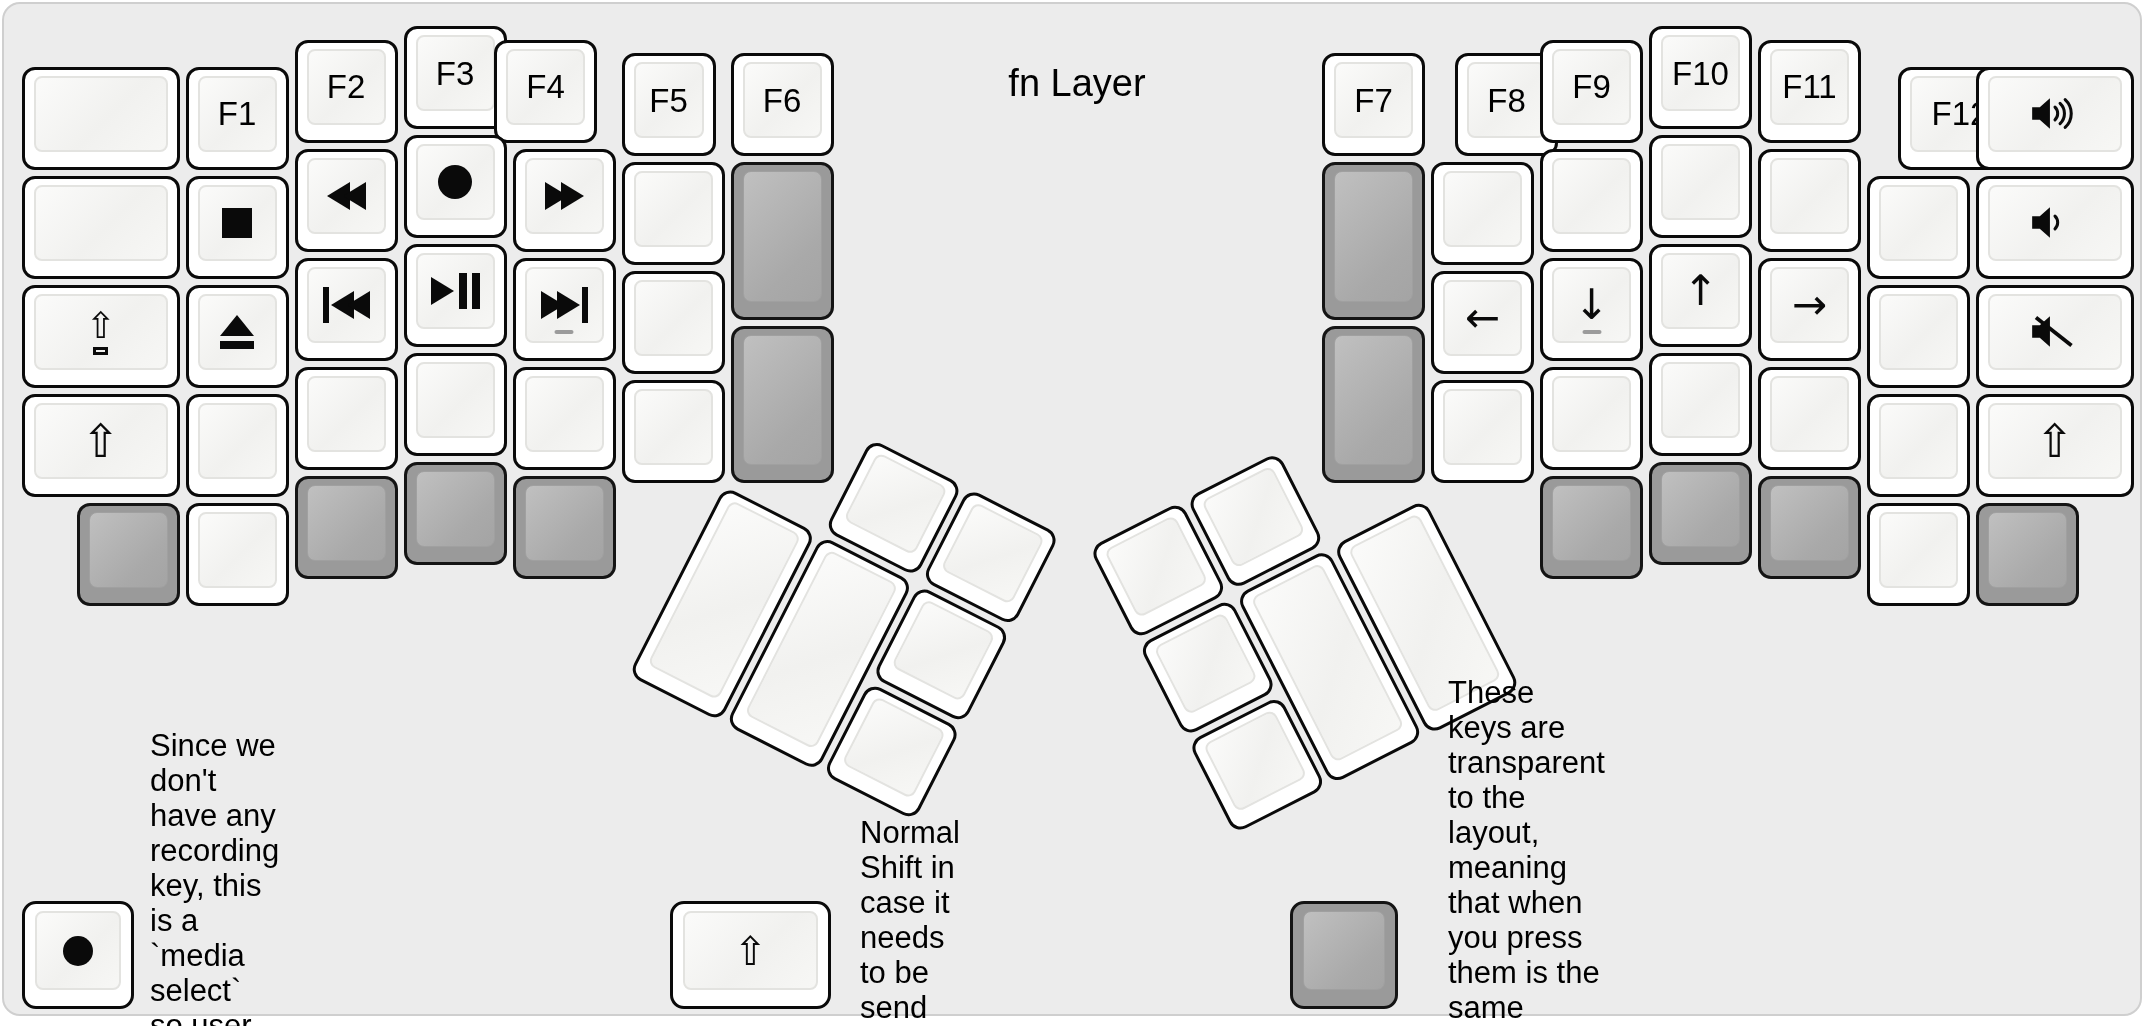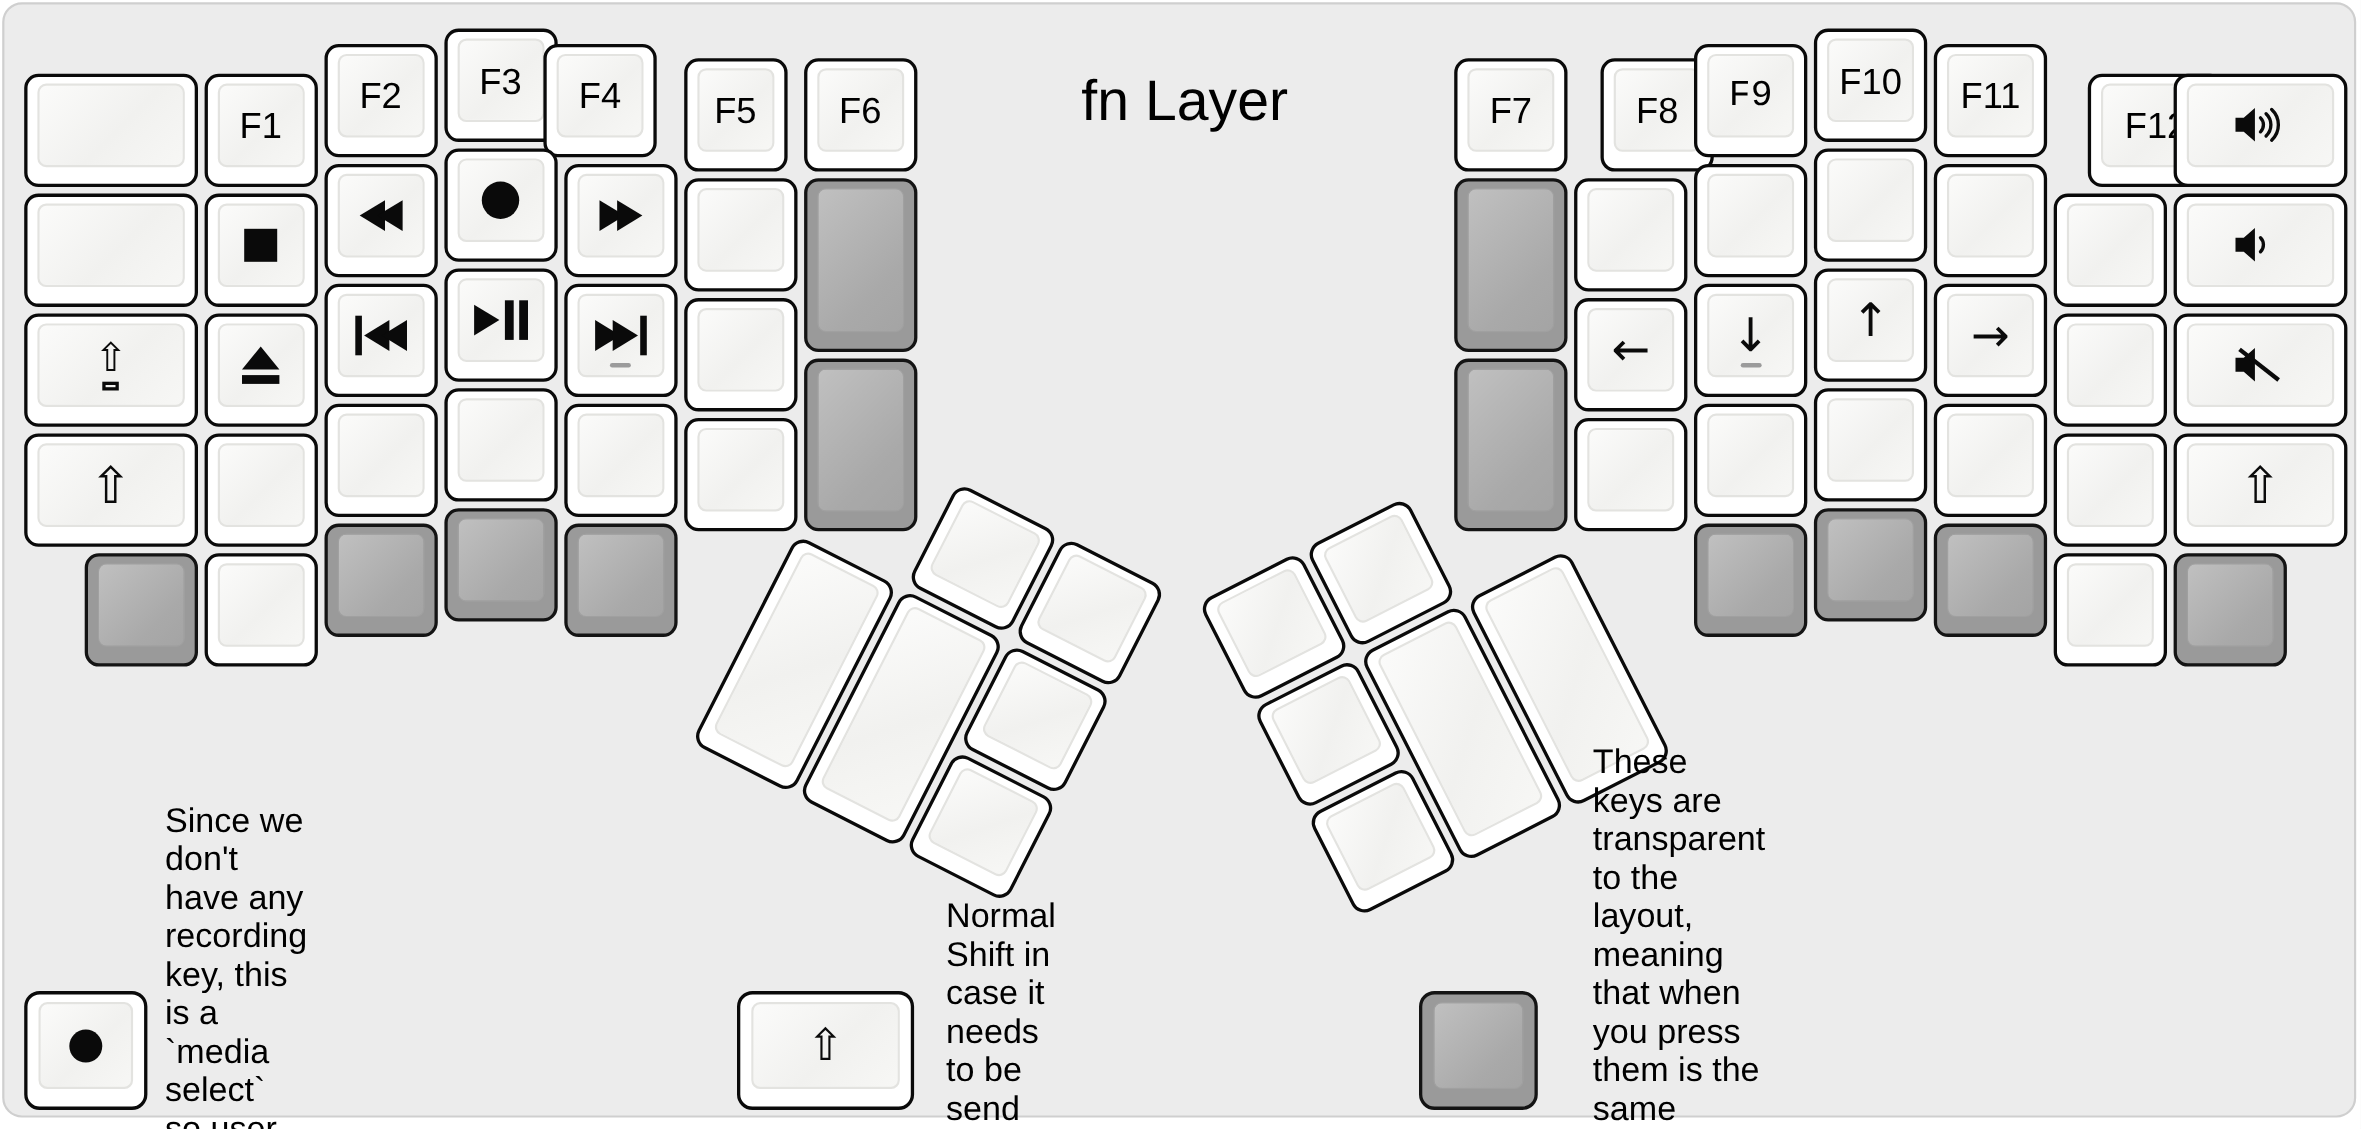--- a/index.html
+++ b/index.html
@@ -41,21 +41,21 @@
   .dot { width: 34px; height: 34px; border-radius: 50%; background: #0a0a0a; }
   .sq { width: 30px; height: 30px; background: #0a0a0a; }
   .tri-up { width:0; height:0; border-bottom: 21px solid #0a0a0a;
     border-left: 17px solid transparent; border-right: 17px solid transparent; }
   .ebar { width: 34px; height: 8px; background: #0a0a0a; margin-top: 5px; }
   .homing-dash { position: absolute; left: 50%; bottom: 7px; transform: translateX(-50%);
     width: 19px; height: 4px; border-radius: 2px; background: #9b9b9b; }
   .vol-svg .w { fill: none; stroke: #0a0a0a; stroke-width: 2.4px; stroke-linecap: round; }
 
   .page-title { position: absolute; left: 1073px; top: 58px; transform: translateX(-50%);
-    font-size: 52px; color: #000; white-space: nowrap; }
+    font-size: 38px; color: #000; white-space: nowrap; }
 
   .legend-item { position: absolute; }
   .legend-key { position: absolute; background: #fff; border: 3px solid #0a0a0a; border-radius: 14px; }
   .legend-key .key-surface { left: 10px; right: 10px; top: 7px; bottom: 16px; }
   .legend-key.gray { background: #9a9a9a; border-color: #141414; }
   .legend-key.gray .key-surface { border: 1px solid #a0a0a0;
     background: linear-gradient(135deg, #c0c0c0 0%, #a9a9a9 70%, #a4a4a4 100%); }
   .legend-text { position: absolute; font-size: 31px; line-height: 35px; color: #000;
     white-space: pre-line; display: flex; align-items: center; }
 </style>
@@ -229,21 +229,21 @@
       <div class="key" style="left: 0px; top: 27.25px; width: 103px; height: 103px;">
         <div class="key-surface">
           <span class="klabel">F7</span>
         </div>
       </div>
       <div class="key" style="left: 109px; top: 27.25px; width: 103px; height: 103px; margin-left: 24px;">
         <div class="key-surface">
           <span class="klabel">F8</span>
         </div>
       </div>
-      <div class="key" style="left: 218px; top: 13.625px; width: 103px; height: 103px; font-family: Liberation Mono, monospace;">
+      <div class="key" style="left: 218px; top: 13.625px; width: 103px; height: 103px;">
         <div class="key-surface">
           <span class="klabel">F9</span>
         </div>
       </div>
       <div class="key" style="left: 327px; top: 0px; width: 103px; height: 103px; padding-left: 20px;">
         <div class="key-surface">
           <span class="klabel">F10</span>
         </div>
       </div>
       <div class="key" style="left: 436px; top: 13.625px; width: 103px; height: 103px;">

